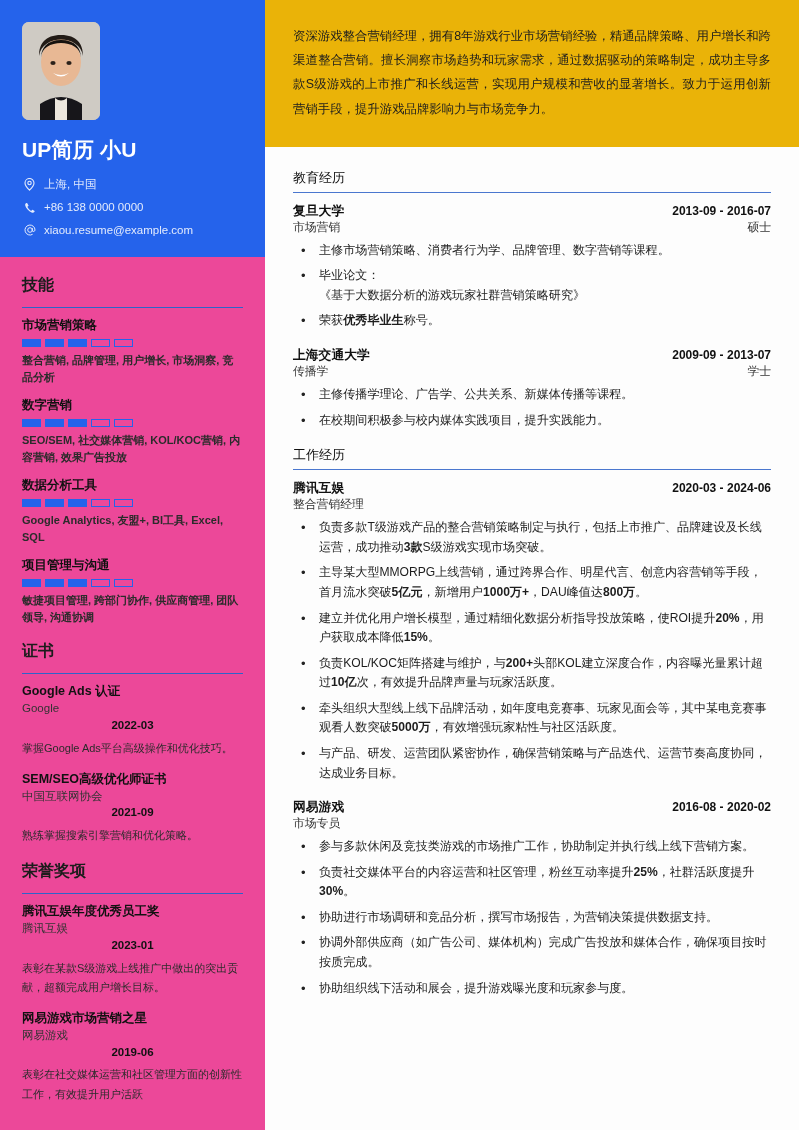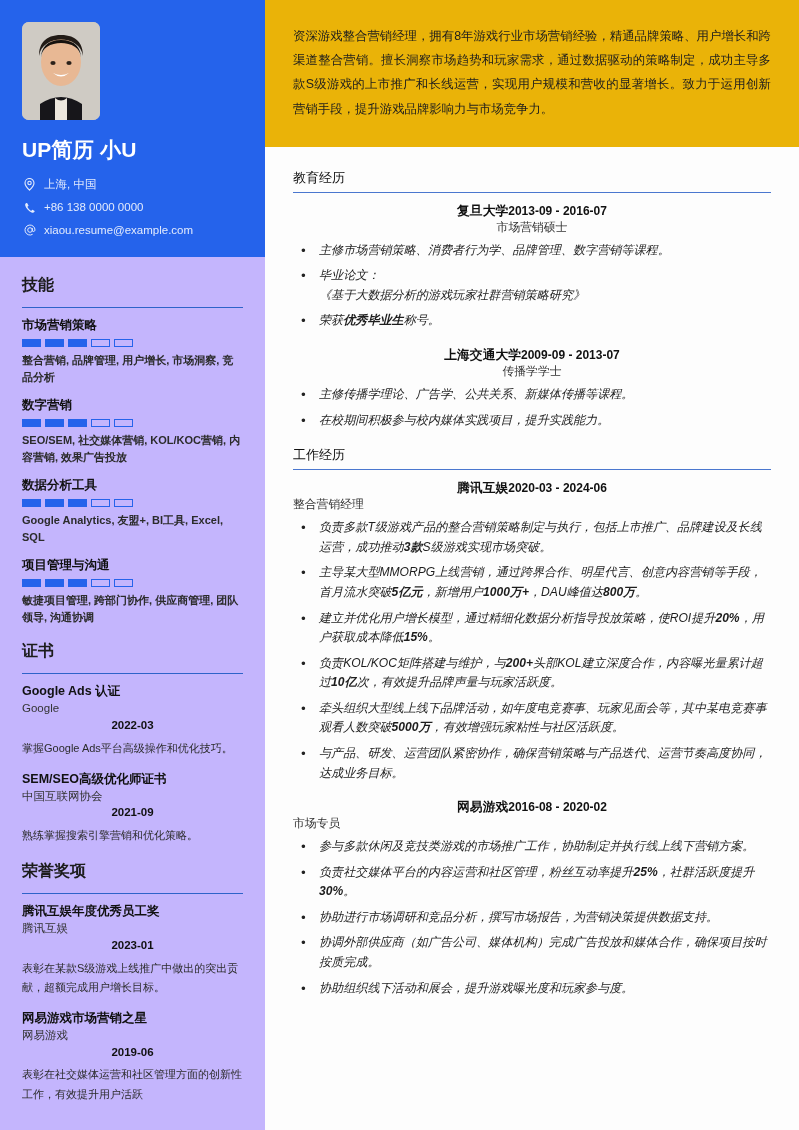--- a/index.html
+++ b/index.html
@@ -15,21 +15,21 @@
     height: 1130px;
     overflow: hidden;
     background: #fdfdfd;
     display: flex;
   }
 
   
   .sidebar {
     width: 265px;
     flex: 0 0 265px;
-    background: #c4b5fd;
+    background: #ec4899;
     overflow: hidden;
     position: relative;
   }
   .sidebar-header {
     background: #2563eb;
     padding: 22px 22px 20px 22px;
   }
   .photo {
     width: 78px;
     height: 98px;
@@ -153,40 +153,39 @@
     font-weight: normal;
     color: #111;
     padding-bottom: 5px;
     border-bottom: 1.3px solid #4a77cf;
     margin-bottom: 10px;
   }
   .job { margin-bottom: 16px; }
   .job:last-child { margin-bottom: 0; }
   .job-line {
     display: flex;
-    justify-content: center;
+    justify-content: space-between;
     align-items: baseline;
   }
   .job-org { font-size: 12.8px; font-weight: bold; color: #111; }
   .job-date { font-size: 12px; font-weight: bold; color: #111; white-space: nowrap; }
   .job-role { font-size: 11.8px; color: #333; }
   .job-degree { font-size: 11.8px; color: #333; white-space: nowrap; }
   ul.bullets {
     list-style: none;
     margin: 5px 0 0 0;
     padding: 0;
   }
   ul.bullets li {
     position: relative;
     padding-left: 26px;
     font-size: 12.1px;
     line-height: 1.62;
     color: #1d1d1d;
     margin-bottom: 6px;
-    font-style: italic;
   }
   ul.bullets li:last-child { margin-bottom: 0; }
   ul.bullets li::before {
     content: "\2022";
     position: absolute;
     left: 8px;
     top: -1px;
     font-size: 13px;
     color: #222;
   }

